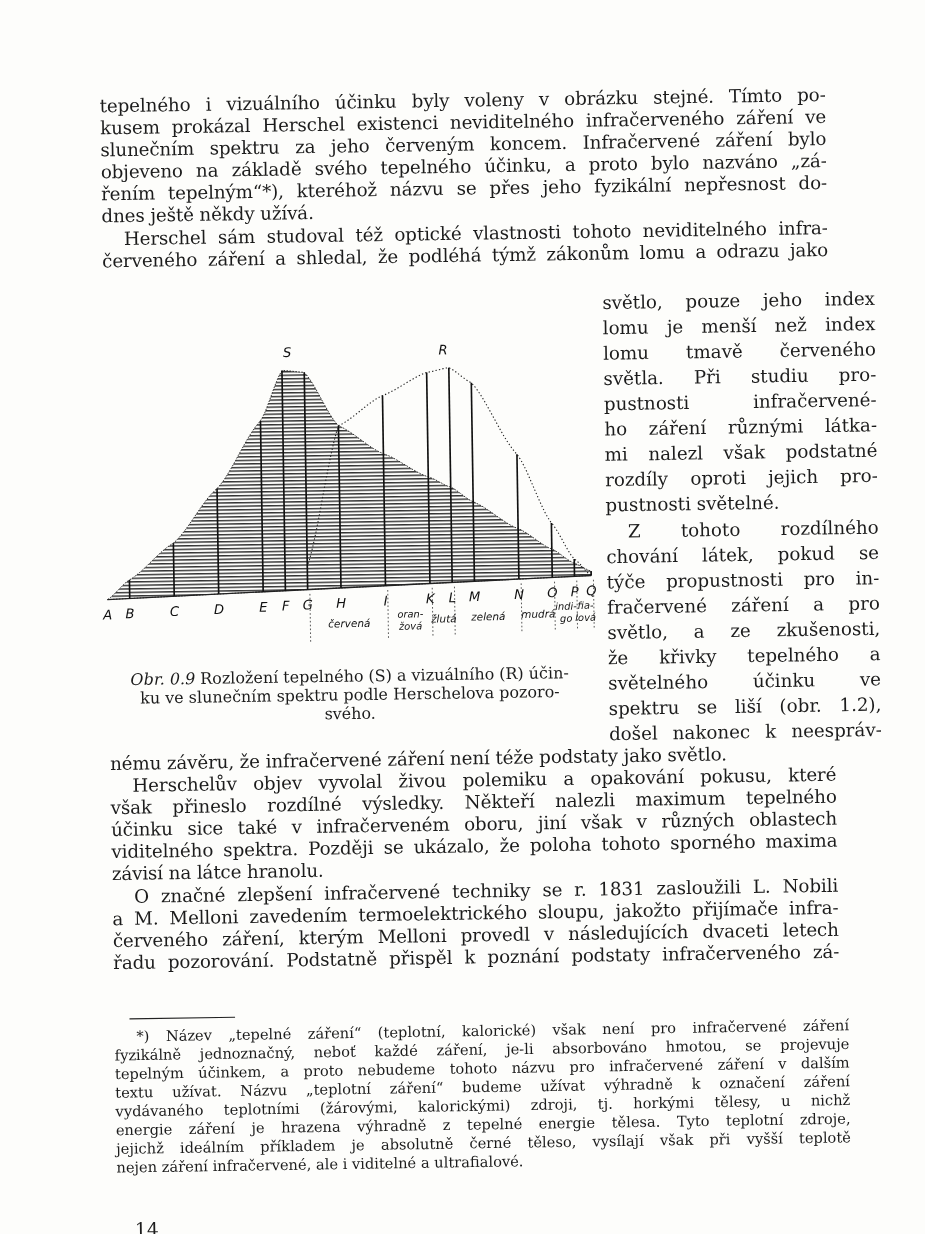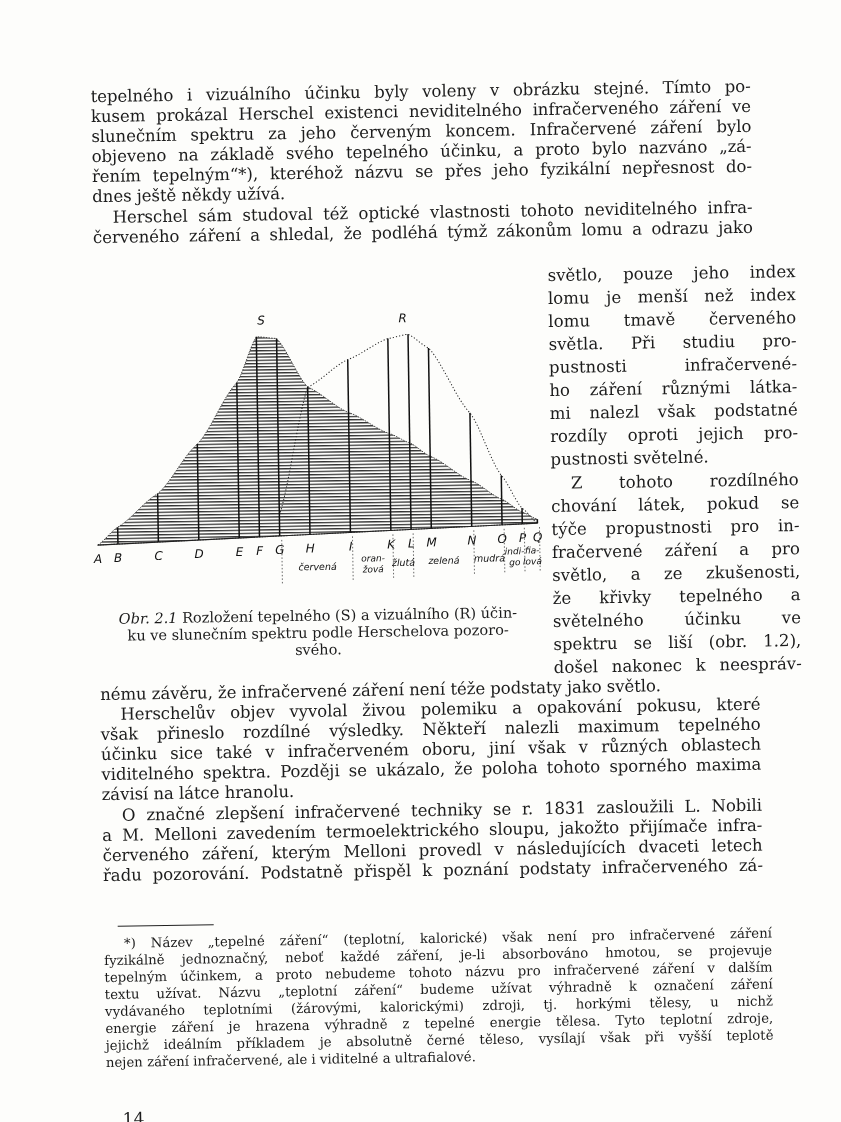--- a/index.html
+++ b/index.html
@@ -110,21 +110,21 @@
       <text x="317.44827586206895" y="275.58699059561127" font-size="9.5" text-anchor="middle" fill="#111">žlutá</text>
       <text x="357.9080459770115" y="274.2076802507837" font-size="9.5" text-anchor="middle" fill="#111">zelená</text>
       <text x="403.42528735632186" y="272.65595611285266" font-size="9.5" text-anchor="middle" fill="#111">mudrá</text>
       <text x="428.71264367816093" y="265.79388714733545" font-size="9" text-anchor="middle" fill="#111">indi-</text>
       <text x="428.71264367816093" y="276.79388714733545" font-size="9" text-anchor="middle" fill="#111">go</text>
       <text x="446.41379310344826" y="265.19043887147336" font-size="9" text-anchor="middle" fill="#111">fia-</text>
       <text x="446.41379310344826" y="276.19043887147336" font-size="9" text-anchor="middle" fill="#111">lová</text>
     </svg>
 
   <div class="cap" style="top:606px">
-    <span style="font-style:italic">Obr. 2.1</span><span> Rozložení tepelného (S) a vizuálního (R) účin-</span><br>
+    <span style="font-style:italic">Obr. 0.9</span><span> Rozložení tepelného (S) a vizuálního (R) účin-</span><br>
     <span>ku ve slunečním spektru podle Herschelova pozoro-</span><br>
     <span>svého.</span>
   </div>
 
   <div class="line" style="top:680px">nému závěru, že infračervené záření není téže podstaty jako světlo.</div>
 
   <div class="line just indent" style="top:700px;width:640px">Herschelův objev vyvolal živou polemiku a opakování pokusu, které</div>
   <div class="line just" style="top:720px">však přineslo rozdílné výsledky. Někteří nalezli maximum tepelného</div>
   <div class="line just" style="top:740px">účinku sice také v infračerveném oboru, jiní však v různých oblastech</div>
   <div class="line just" style="top:760px">viditelného spektra. Později se ukázalo, že poloha tohoto sporného maxima</div>

